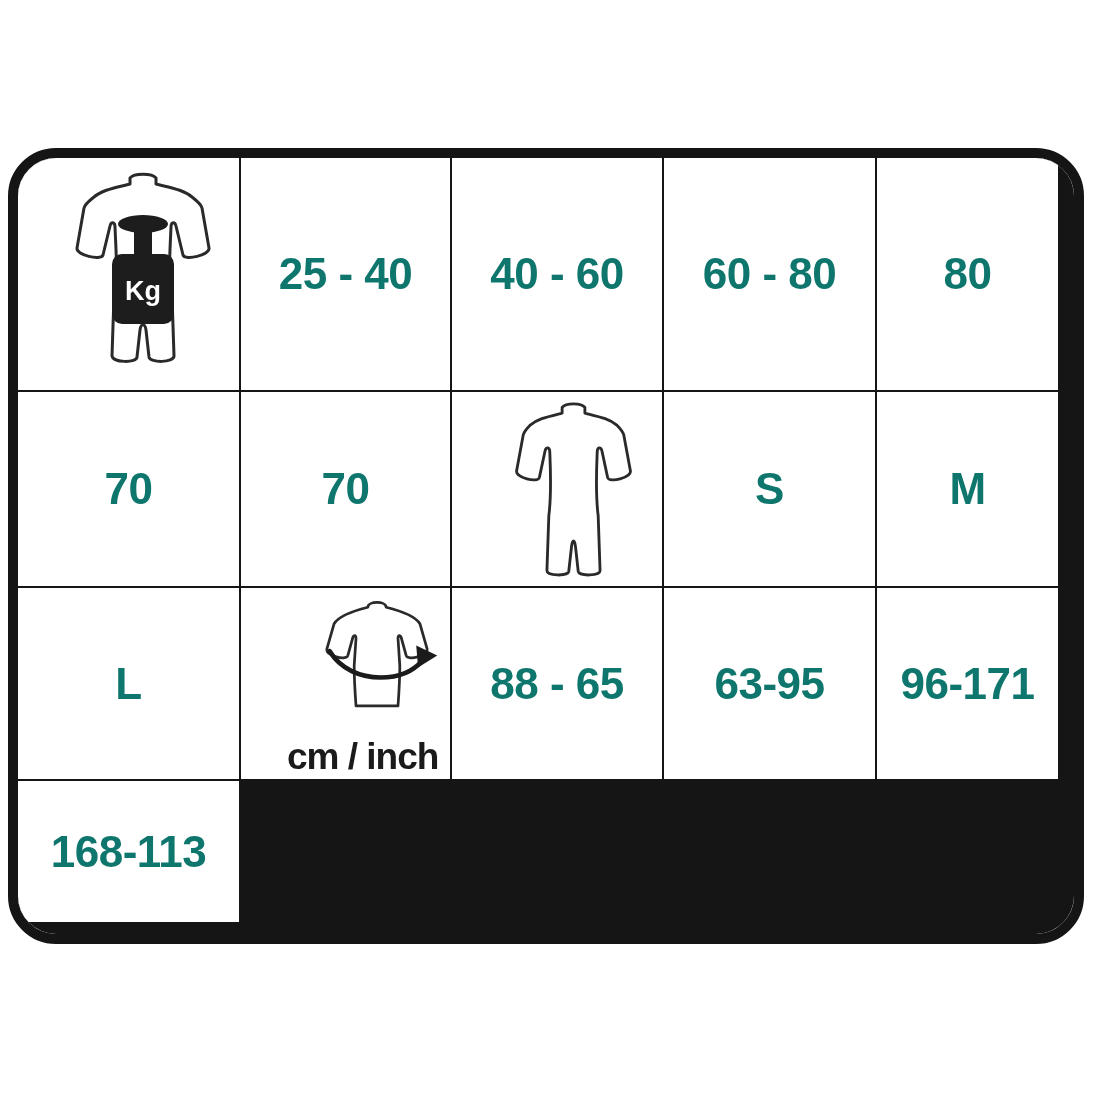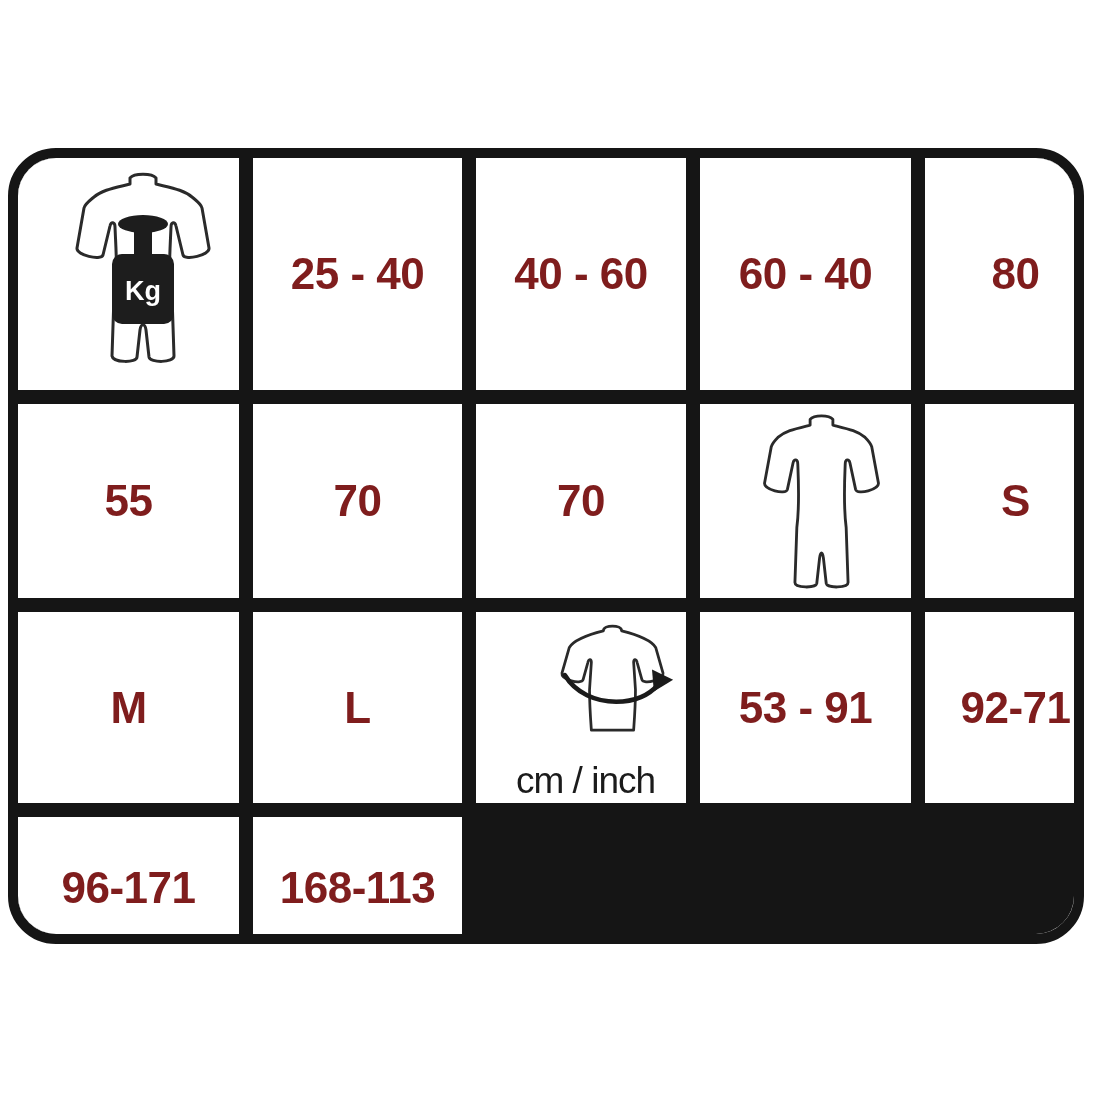--- a/index.html
+++ b/index.html
@@ -9,38 +9,38 @@
   }
   .size-table{
     position:absolute;left:8px;top:148px;width:1076px;height:796px;
     box-sizing:border-box;border:10px solid #151515;border-radius:48px;
     overflow:hidden;background:#151515;
   }
   .grid{
     display:grid;width:1056px;height:776px;
     grid-template-columns:221px 209px 210px 211px 181px;
     grid-template-rows:232px 194px 191px 141px;
-    gap:14px;background:#151515;
+    gap:2px;background:#151515;
   }
   .cell{
     background:#ffffff;display:flex;align-items:center;justify-content:center;
     position:relative;overflow:visible;
   }
   .value{
-    font-weight:bold;font-size:44px;color:#7f1d1d;letter-spacing:-0.5px;
+    font-weight:bold;font-size:44px;color:#0f766e;letter-spacing:-0.5px;
     white-space:nowrap;
   }
   .icon-cell{justify-content:flex-start;align-items:flex-start;}
   .icon-cell svg{display:block;}
   .svg-kg-suit{margin:6px 0 0 50px;}
   .svg-vest{margin:1px 0 0 62px;}
   .svg-suit{margin:4px 0 0 55px;}
   .svg-chest{margin:5px 0 0 63px;}
   .cm-inch{
-    position:absolute;left:40px;bottom:1px;font-weight:normal;font-size:37px;
+    position:absolute;left:46px;bottom:1px;font-weight:bold;font-size:37px;
     color:#1b1b1b;white-space:nowrap;letter-spacing:-1px;
   }
   .newtons-text{font-weight:bold;fill:#1b1b1b;}
   .outline{fill:#ffffff;stroke:#2a2a2a;stroke-width:3;stroke-linejoin:round;stroke-linecap:round;}
   .thin-line{fill:none;stroke:#2a2a2a;stroke-width:2.5;stroke-linecap:round;}
   .solid{fill:#1d1d1d;stroke:none;}
 </style>
 </head>
 <body>
 
@@ -51,43 +51,42 @@
       <svg class="svg-kg-suit" width="150" height="215" viewBox="0 0 150 215">
         <path class="outline" d="M62,14 C66,9 84,9 88,14 L88,20 C104,24 116,26 124,33 C130,38 133,40 134,44 L141,84 C142,91 117,97 115,91 L108,62 C107,57 103,58 103,63 C102,88 100,108 104,132 L106,192 C106,199 82,199 81,193 L78,166 C77,159 73,159 72,166 L69,193 C69,199 45,199 44,192 L46,132 C50,108 48,88 47,63 C47,58 43,57 42,62 L35,91 C33,97 8,91 9,84 L16,44 C17,40 20,38 26,33 C34,26 46,24 62,20 Z"></path>
         <ellipse class="solid" cx="75" cy="60" rx="25" ry="9"></ellipse>
         <rect class="solid" x="66" y="60" width="18" height="32"></rect>
         <rect class="solid" x="44" y="90" width="62" height="70" rx="10"></rect>
         <text x="75" y="136" text-anchor="middle" font-size="27" font-weight="bold" fill="#ffffff">Kg</text>
       </svg>
     </div>
     <div class="cell value">25 - 40</div>
     <div class="cell value">40 - 60</div>
-    <div class="cell value">60 - 40</div>
+    <div class="cell value">60 - 80</div>
 
     <div class="cell value">80</div>
-    <div class="cell value">55</div>
     <div class="cell value">70</div>
     <div class="cell value">70</div>
 
     <div class="cell icon-cell">
       <svg class="svg-suit" width="133" height="185" viewBox="0 0 140 195">
         <path class="outline" d="M58,12 C62,7 78,7 82,12 L82,18 C98,22 108,24 116,31 C120,35 122,37 123,41 L130,79 C131,86 108,92 106,86 L100,58 C99,53 95,54 95,59 C94,83 93,103 96,126 L98,184 C98,190 76,190 75,185 L72,158 C71,151 69,151 68,158 L65,185 C64,190 42,190 42,184 L44,126 C47,103 46,83 45,59 C45,54 41,53 40,58 L34,86 C32,92 9,86 10,79 L17,41 C18,37 20,35 24,31 C32,24 42,22 58,18 Z"></path>
       </svg>
     </div>
     <div class="cell value">S</div>
     <div class="cell value">M</div>
     <div class="cell value">L</div>
 
     <div class="cell icon-cell">
       <svg class="svg-chest" width="150" height="117" viewBox="0 0 160 125">
         <path class="outline" d="M70,14 C70,7 90,7 90,14 C106,18 122,24 127,32 L135,60 C136,67 114,73 112,67 L107,49 C106,44 103,44 103,48 L105,78 C105,95 104,108 103,122 L57,122 C56,108 55,95 55,78 L57,48 C57,44 54,44 53,49 L48,67 C46,73 24,67 25,60 L33,32 C38,24 54,18 70,14 Z"></path>
         <path d="M28,62 C40,82 62,91 84,91 C103,91 119,85 130,72" fill="none" stroke="#1b1b1b" stroke-width="5" stroke-linecap="round"></path>
         <polygon points="123,56 146,67 125,80" fill="#1b1b1b"></polygon>
       </svg>
       <div class="cm-inch">cm / inch</div>
     </div>
-    <div class="cell value">53 - 91</div>
-    <div class="cell value">92-71</div>
+    <div class="cell value">88 - 65</div>
+    <div class="cell value">63-95</div>
     <div class="cell value">96-171</div>
     <div class="cell value">168-113</div>
 
   </div>
 </div>
 
 </body></html>

